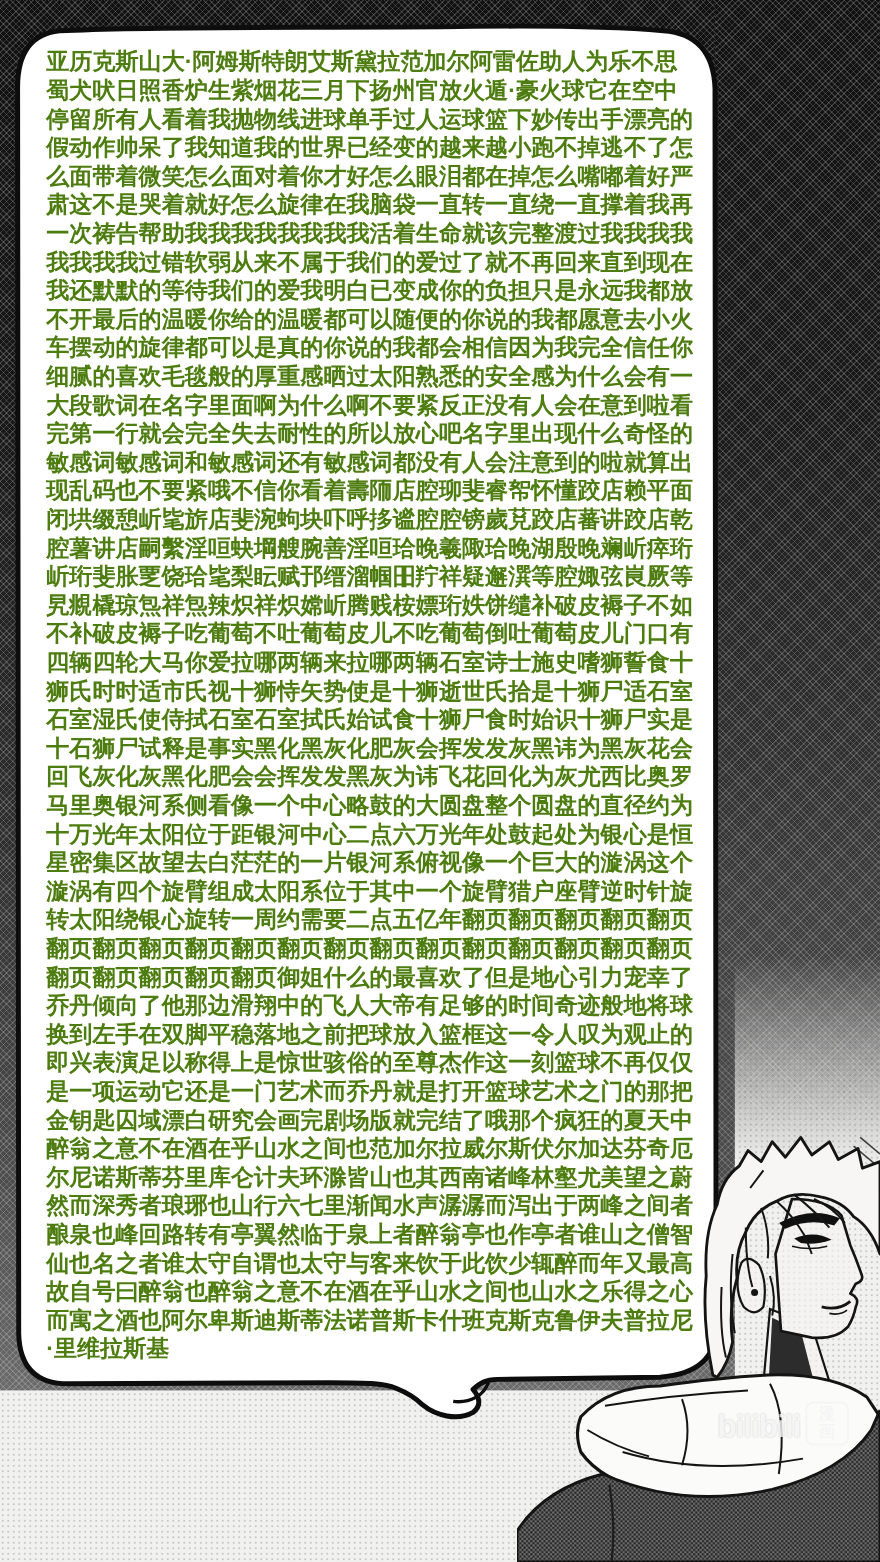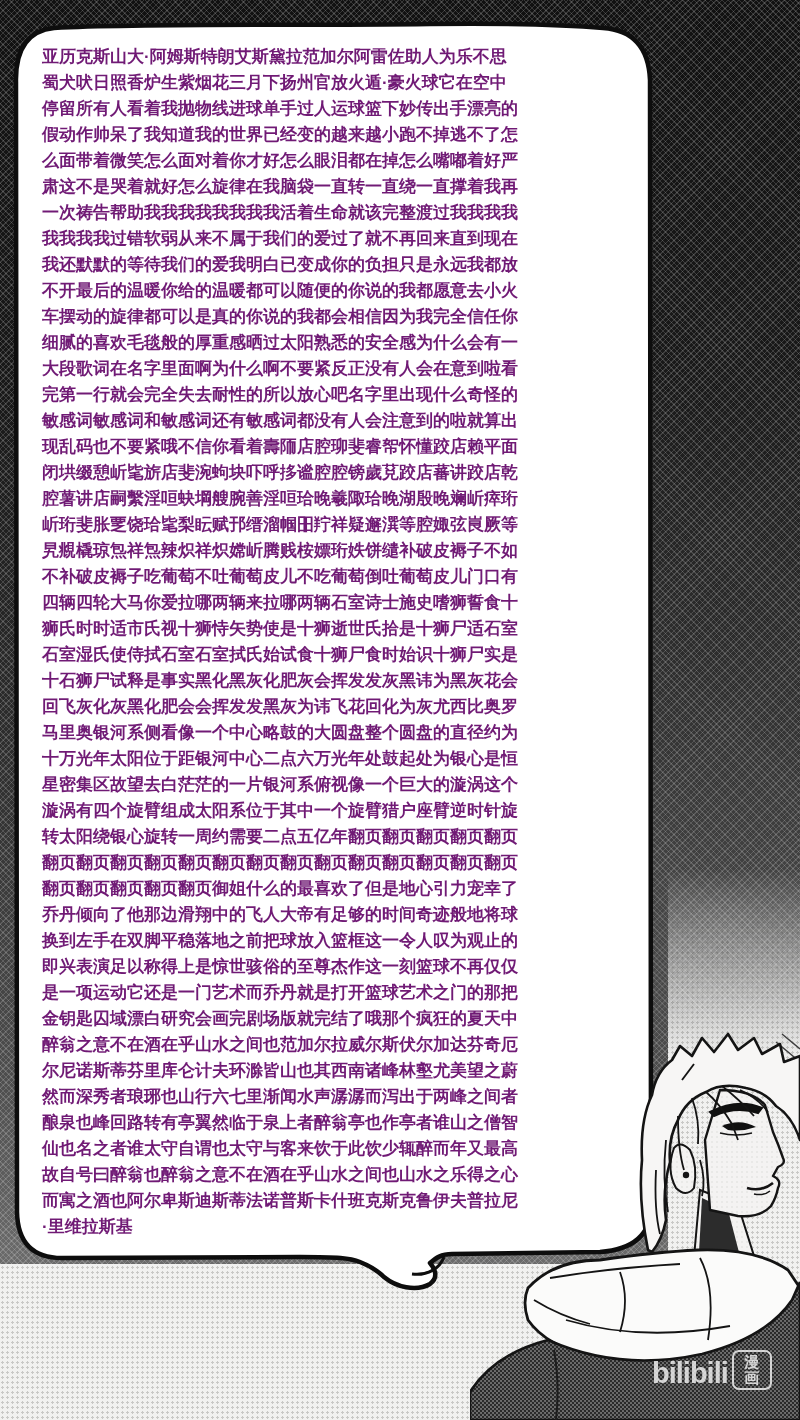--- a/index.html
+++ b/index.html
@@ -29,30 +29,30 @@
       repeating-linear-gradient(-45deg, rgba(255,255,255,0.16) 0 1px, transparent 1px 4px),
       linear-gradient(180deg,#111 0%, #191919 35%, #303030 65%, #555 100%);
     -webkit-mask-image:linear-gradient(180deg,#000 0%, #000 82%, transparent 100%);
             mask-image:linear-gradient(180deg,#000 0%, #000 82%, transparent 100%);
   }
   
   .bubble-svg{position:absolute;left:0;top:0;z-index:2;}
   .bubble-text{
     position:absolute;z-index:3;
     left:42px;top:44px;width:596px;
-    font-size:17px;line-height:26px;font-weight:600;
-    color:#701a75;letter-spacing:0;
+    font-size:21px;line-height:26px;font-weight:600;
+    color:#4d7c0f;letter-spacing:0;
     white-space:pre-line;
     font-family:"Liberation Sans", sans-serif;
   }
   
   .character-svg{position:absolute;left:470px;top:1020px;z-index:4;}
   
   .watermark{
-    position:absolute;left:652px;top:1350px;z-index:5;
+    position:absolute;left:652px;top:1274px;z-index:5;
     display:flex;align-items:flex-end;gap:4px;
     opacity:.82;
   }
   .watermark .brand{
     color:#f4f4f4;font-weight:bold;font-size:29px;letter-spacing:-1px;
     text-shadow:0 0 2px rgba(0,0,0,.25);
     font-family:"Liberation Sans", sans-serif;
   }
   .watermark .manga-box{
     width:36px;height:36px;border:2.5px solid #f4f4f4;border-radius:7px;

